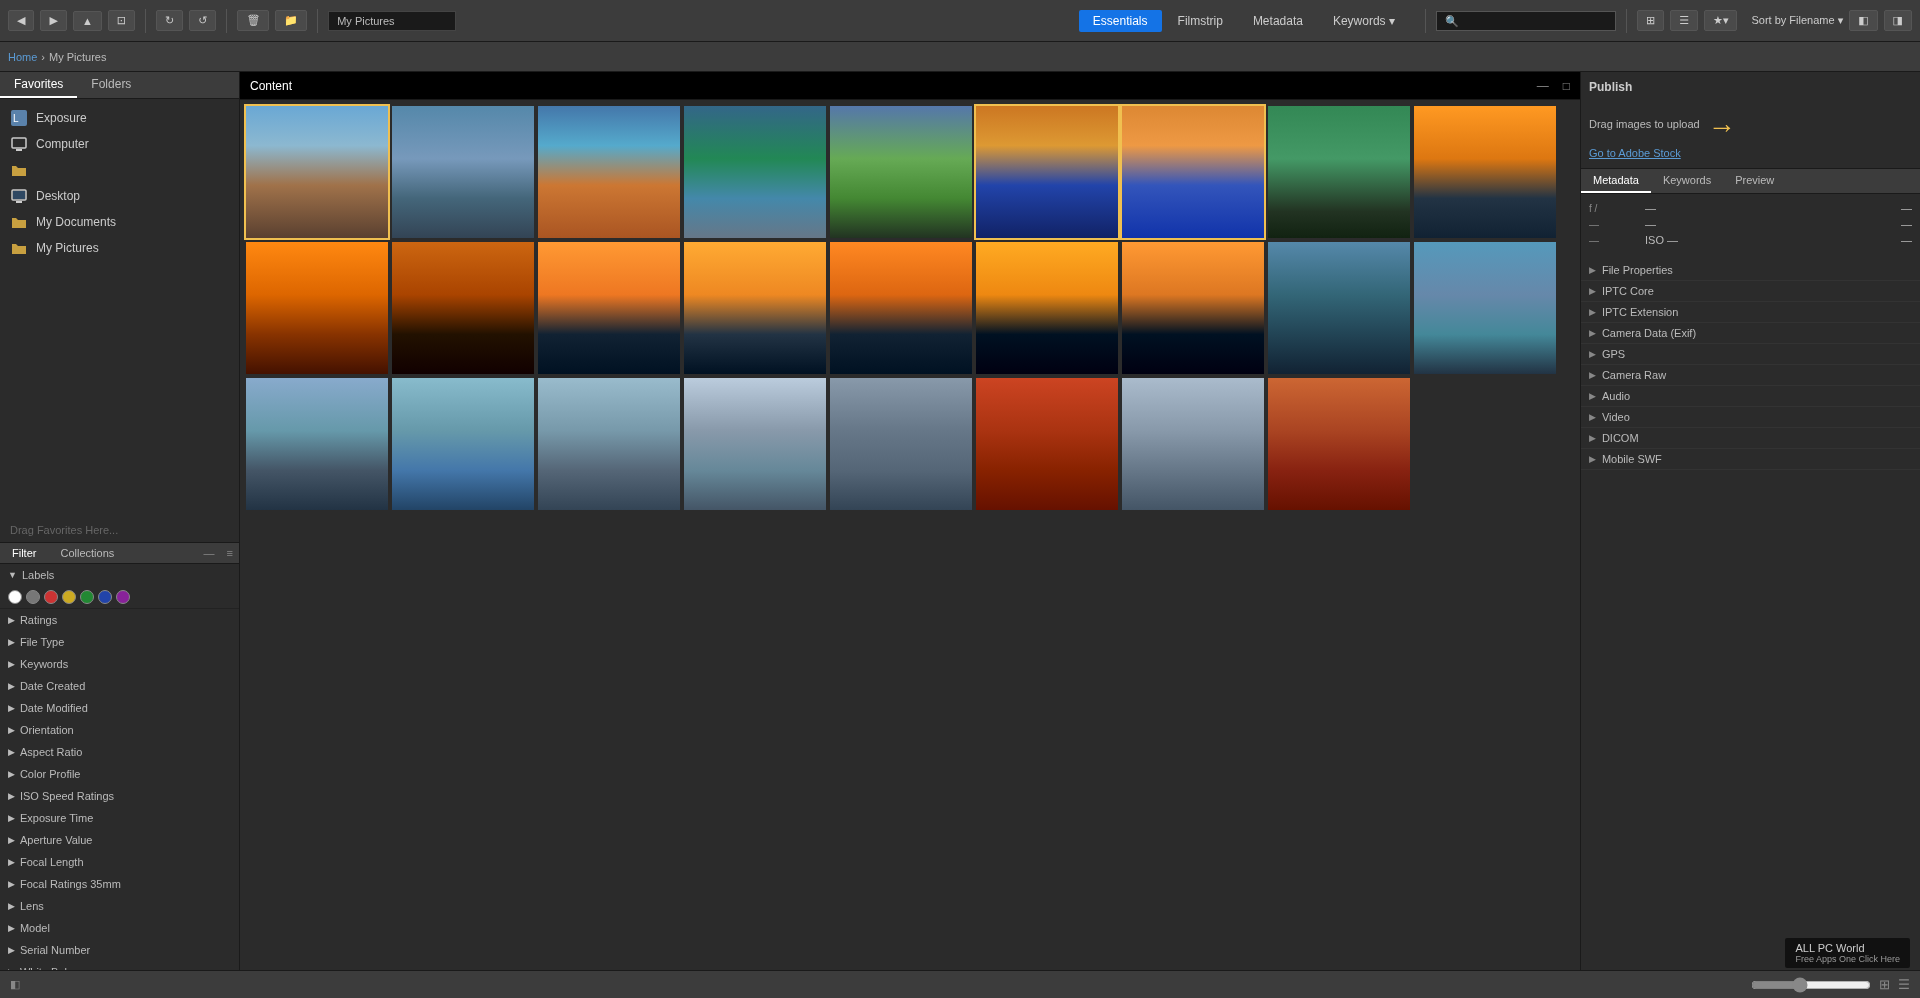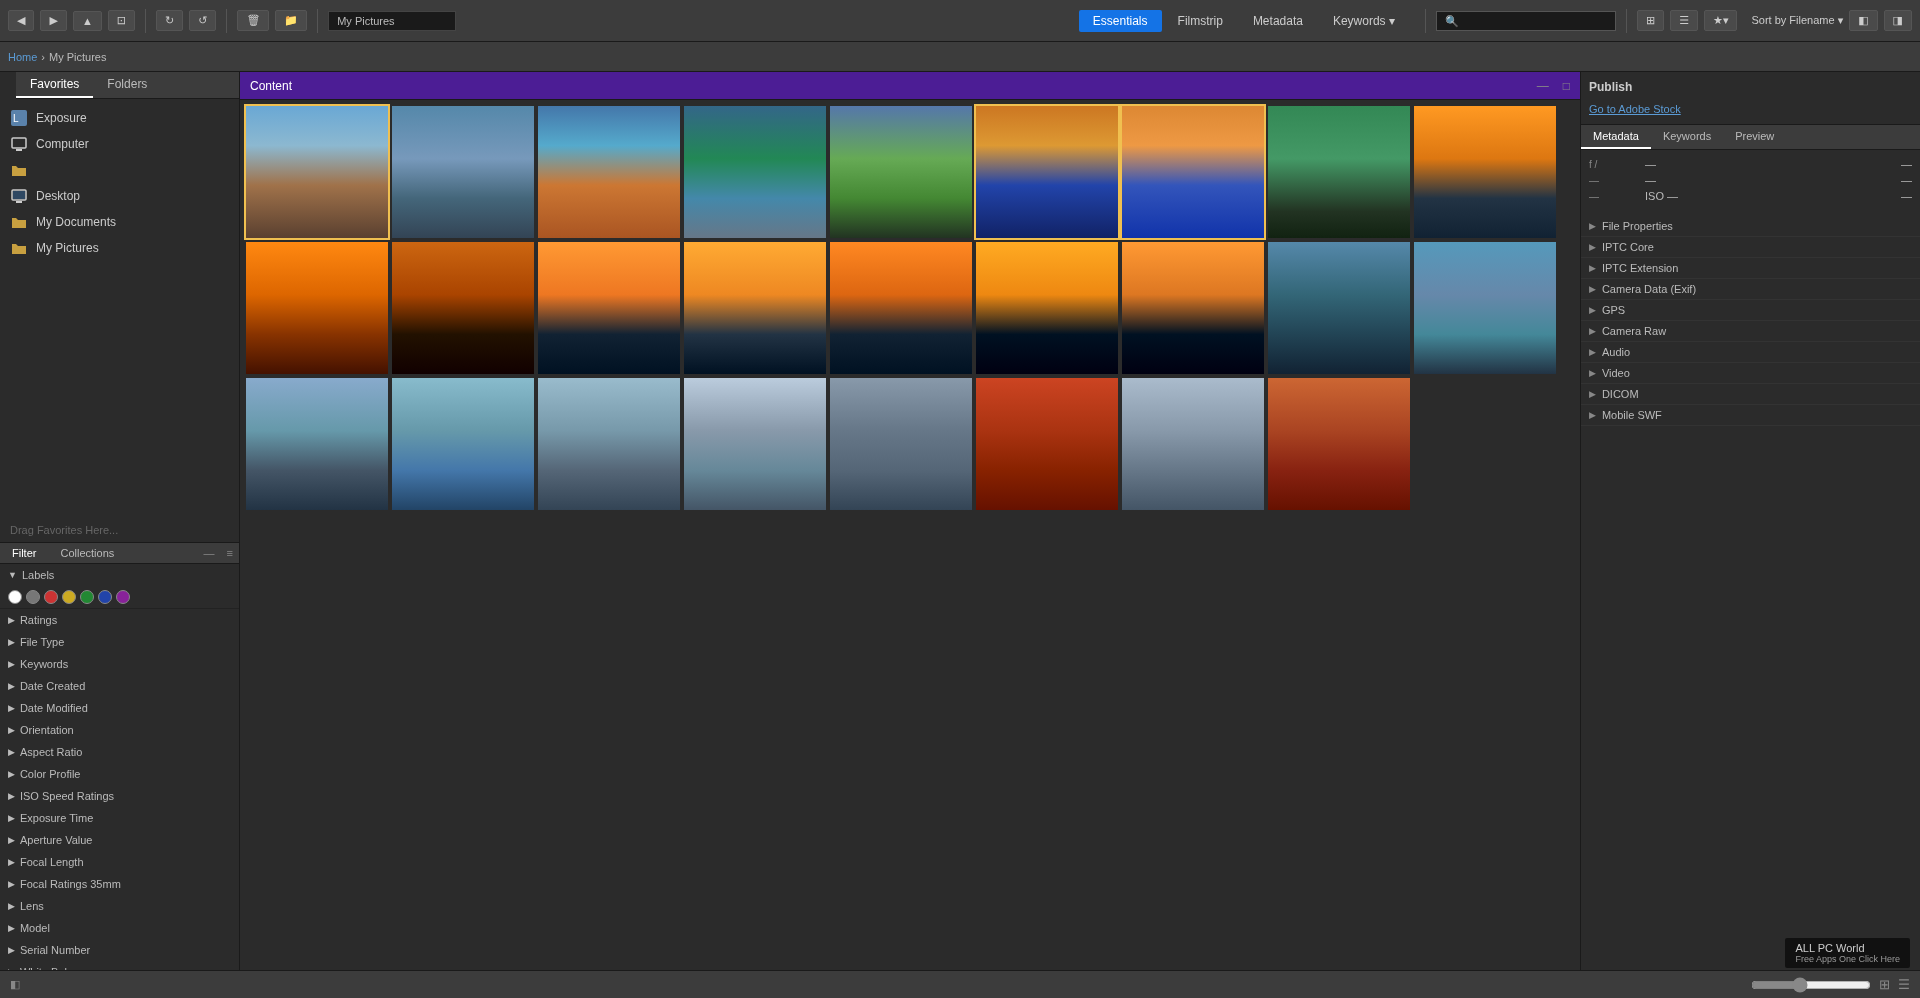--- a/index.html
+++ b/index.html
@@ -79,21 +79,20 @@
       width: 240px;
       background: #2b2b2b;
       border-right: 1px solid #1a1a1a;
       display: flex;
       flex-direction: column;
     }
     #left-tabs {
       display: flex;
       background: #3c3c3c;
       border-bottom: 1px solid #1a1a1a;
-      margin-left: 16px;
     }
     .left-tab {
       padding: 5px 14px;
       font-size: 12px;
       cursor: pointer;
       color: #bbb;
     }
     .left-tab.active { color: #fff; border-bottom: 2px solid #fff; }
 
     #favorites-list {
@@ -154,21 +153,21 @@
     .label-dot { width: 14px; height: 14px; border-radius: 50%; cursor: pointer; }
 
     
     #content-panel {
       flex: 1;
       background: #2b2b2b;
       display: flex;
       flex-direction: column;
     }
     #content-header {
-      background: #4c1d95;
+      background: #000000;
       height: 28px;
       display: flex;
       align-items: center;
       padding: 0 10px;
       font-size: 12px;
       color: #fff;
       border-bottom: 1px solid #1a1a1a;
       gap: 8px;
     }
     #content-header .spacer { flex: 1; }
@@ -582,20 +581,24 @@
       <div class="img-thumb img-arch" style="width:142px;height:132px;"></div>
       <div class="img-thumb img-temple" style="width:142px;height:132px;"></div>
     </div>
   </div>
 
   <div id="right-panel">
 
     <div id="publish-section">
       <div id="publish-header">Publish</div>
 
+      <div id="drag-upload-area">
+        <span class="drag-hint-text">Drag images to upload</span>
+        <span class="upload-arrow">→</span>
+      </div>
       <div>
         <a class="go-to-stock" href="#">Go to Adobe Stock</a>
       </div>
     </div>
 
     <div id="meta-tabs">
       <div class="meta-tab active">Metadata</div>
       <div class="meta-tab">Keywords</div>
       <div class="meta-tab">Preview</div>
     </div>

